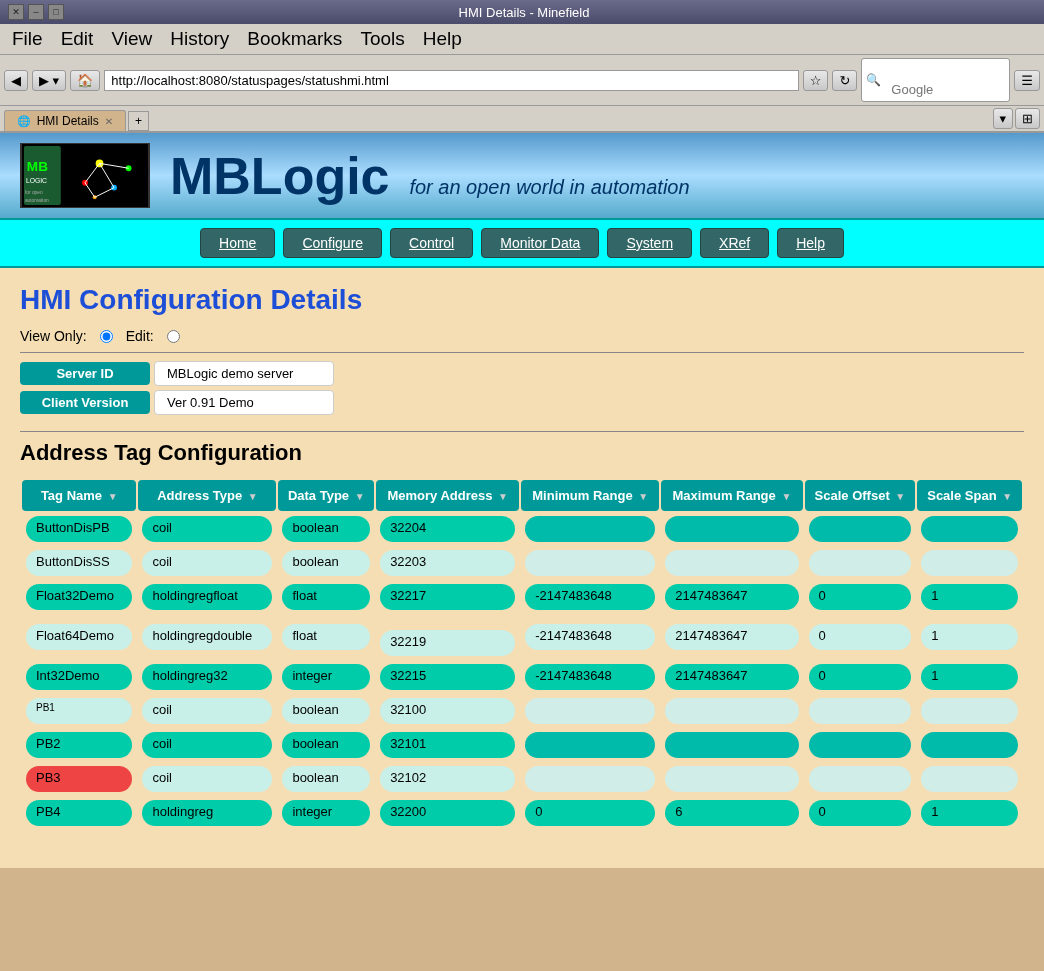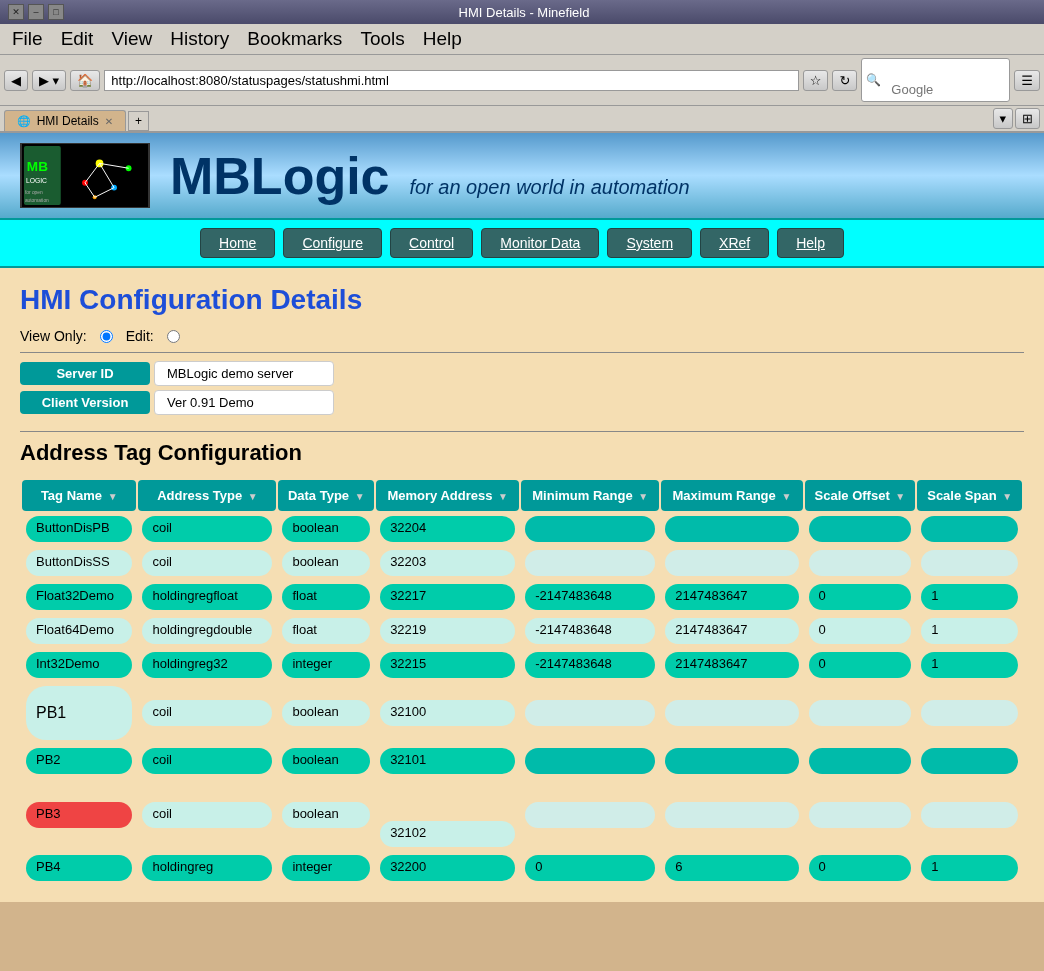--- a/index.html
+++ b/index.html
@@ -417,21 +417,21 @@
             <td>
               <span style="display: block; border-radius: 20px; padding: 4px 10px; font-size: 13px; background: rgb(200, 240, 232); min-height: 26px; min-width: 30px;">Float64Demo</span>
             </td>
             <td>
               <span style="display: block; border-radius: 20px; padding: 4px 10px; font-size: 13px; background: rgb(200, 240, 232); min-height: 26px; min-width: 30px;">holdingregdouble</span>
             </td>
             <td>
               <span style="display: block; border-radius: 20px; padding: 4px 10px; font-size: 13px; background: rgb(200, 240, 232); min-height: 26px; min-width: 30px;">float</span>
             </td>
             <td>
-              <span style="display: block; border-radius: 20px; padding: 4px 10px; font-size: 13px; background: rgb(200, 240, 232); min-height: 26px; min-width: 30px;">32219</span>
+              <span style="display: block; border-radius: 20px; padding: 4px 10px; font-size: 13px; background: rgb(200, 240, 232); min-height: 26px; min-width: 30px; margin-top: 12px;">32219</span>
             </td>
             <td>
               <span style="display: block; border-radius: 20px; padding: 4px 10px; font-size: 13px; background: rgb(200, 240, 232); min-height: 26px; min-width: 30px;">-2147483648</span>
             </td>
             <td>
               <span style="display: block; border-radius: 20px; padding: 4px 10px; font-size: 13px; background: rgb(200, 240, 232); min-height: 26px; min-width: 30px;">2147483647</span>
             </td>
             <td>
               <span style="display: block; border-radius: 20px; padding: 4px 10px; font-size: 13px; background: rgb(200, 240, 232); min-height: 26px; min-width: 30px;">0</span>
             </td>
@@ -460,21 +460,21 @@
             </td>
             <td>
               <span style="display: block; border-radius: 20px; padding: 4px 10px; font-size: 13px; background: rgb(0, 204, 170); min-height: 26px; min-width: 30px;">0</span>
             </td>
             <td>
               <span style="display: block; border-radius: 20px; padding: 4px 10px; font-size: 13px; background: rgb(0, 204, 170); min-height: 26px; min-width: 30px;">1</span>
             </td>
           </tr>
           <tr>
             <td>
-              <span style="display: block; border-radius: 20px; padding: 18px 10px; font-size: 16px; background: rgb(200, 240, 232); min-height: 26px; min-width: 30px;">PB1</span>
+              <span style="display: block; border-radius: 20px; padding: 4px 10px; font-size: 10px; background: rgb(200, 240, 232); min-height: 26px; min-width: 30px;">PB1</span>
             </td>
             <td>
               <span style="display: block; border-radius: 20px; padding: 4px 10px; font-size: 13px; background: rgb(200, 240, 232); min-height: 26px; min-width: 30px;">coil</span>
             </td>
             <td>
               <span style="display: block; border-radius: 20px; padding: 4px 10px; font-size: 13px; background: rgb(200, 240, 232); min-height: 26px; min-width: 30px;">boolean</span>
             </td>
             <td>
               <span style="display: block; border-radius: 20px; padding: 4px 10px; font-size: 13px; background: rgb(200, 240, 232); min-height: 26px; min-width: 30px;">32100</span>
             </td>
@@ -521,21 +521,21 @@
             <td>
               <span style="display: block; border-radius: 20px; padding: 4px 10px; font-size: 13px; background: #ef4444; min-height: 26px; min-width: 30px;">PB3</span>
             </td>
             <td>
               <span style="display: block; border-radius: 20px; padding: 4px 10px; font-size: 13px; background: rgb(200, 240, 232); min-height: 26px; min-width: 30px;">coil</span>
             </td>
             <td>
               <span style="display: block; border-radius: 20px; padding: 4px 10px; font-size: 13px; background: rgb(200, 240, 232); min-height: 26px; min-width: 30px;">boolean</span>
             </td>
             <td>
-              <span style="display: block; border-radius: 20px; padding: 4px 10px; font-size: 13px; background: rgb(200, 240, 232); min-height: 26px; min-width: 30px; margin-top: 39px;">32102</span>
+              <span style="display: block; border-radius: 20px; padding: 4px 10px; font-size: 13px; background: rgb(200, 240, 232); min-height: 26px; min-width: 30px;">32102</span>
             </td>
             <td>
               <span style="display: block; border-radius: 20px; padding: 4px 10px; font-size: 13px; background: rgb(208, 237, 232); min-height: 26px; min-width: 30px;"></span>
             </td>
             <td>
               <span style="display: block; border-radius: 20px; padding: 4px 10px; font-size: 13px; background: rgb(208, 237, 232); min-height: 26px; min-width: 30px;"></span>
             </td>
             <td>
               <span style="display: block; border-radius: 20px; padding: 4px 10px; font-size: 13px; background: rgb(208, 237, 232); min-height: 26px; min-width: 30px;"></span>
             </td>

